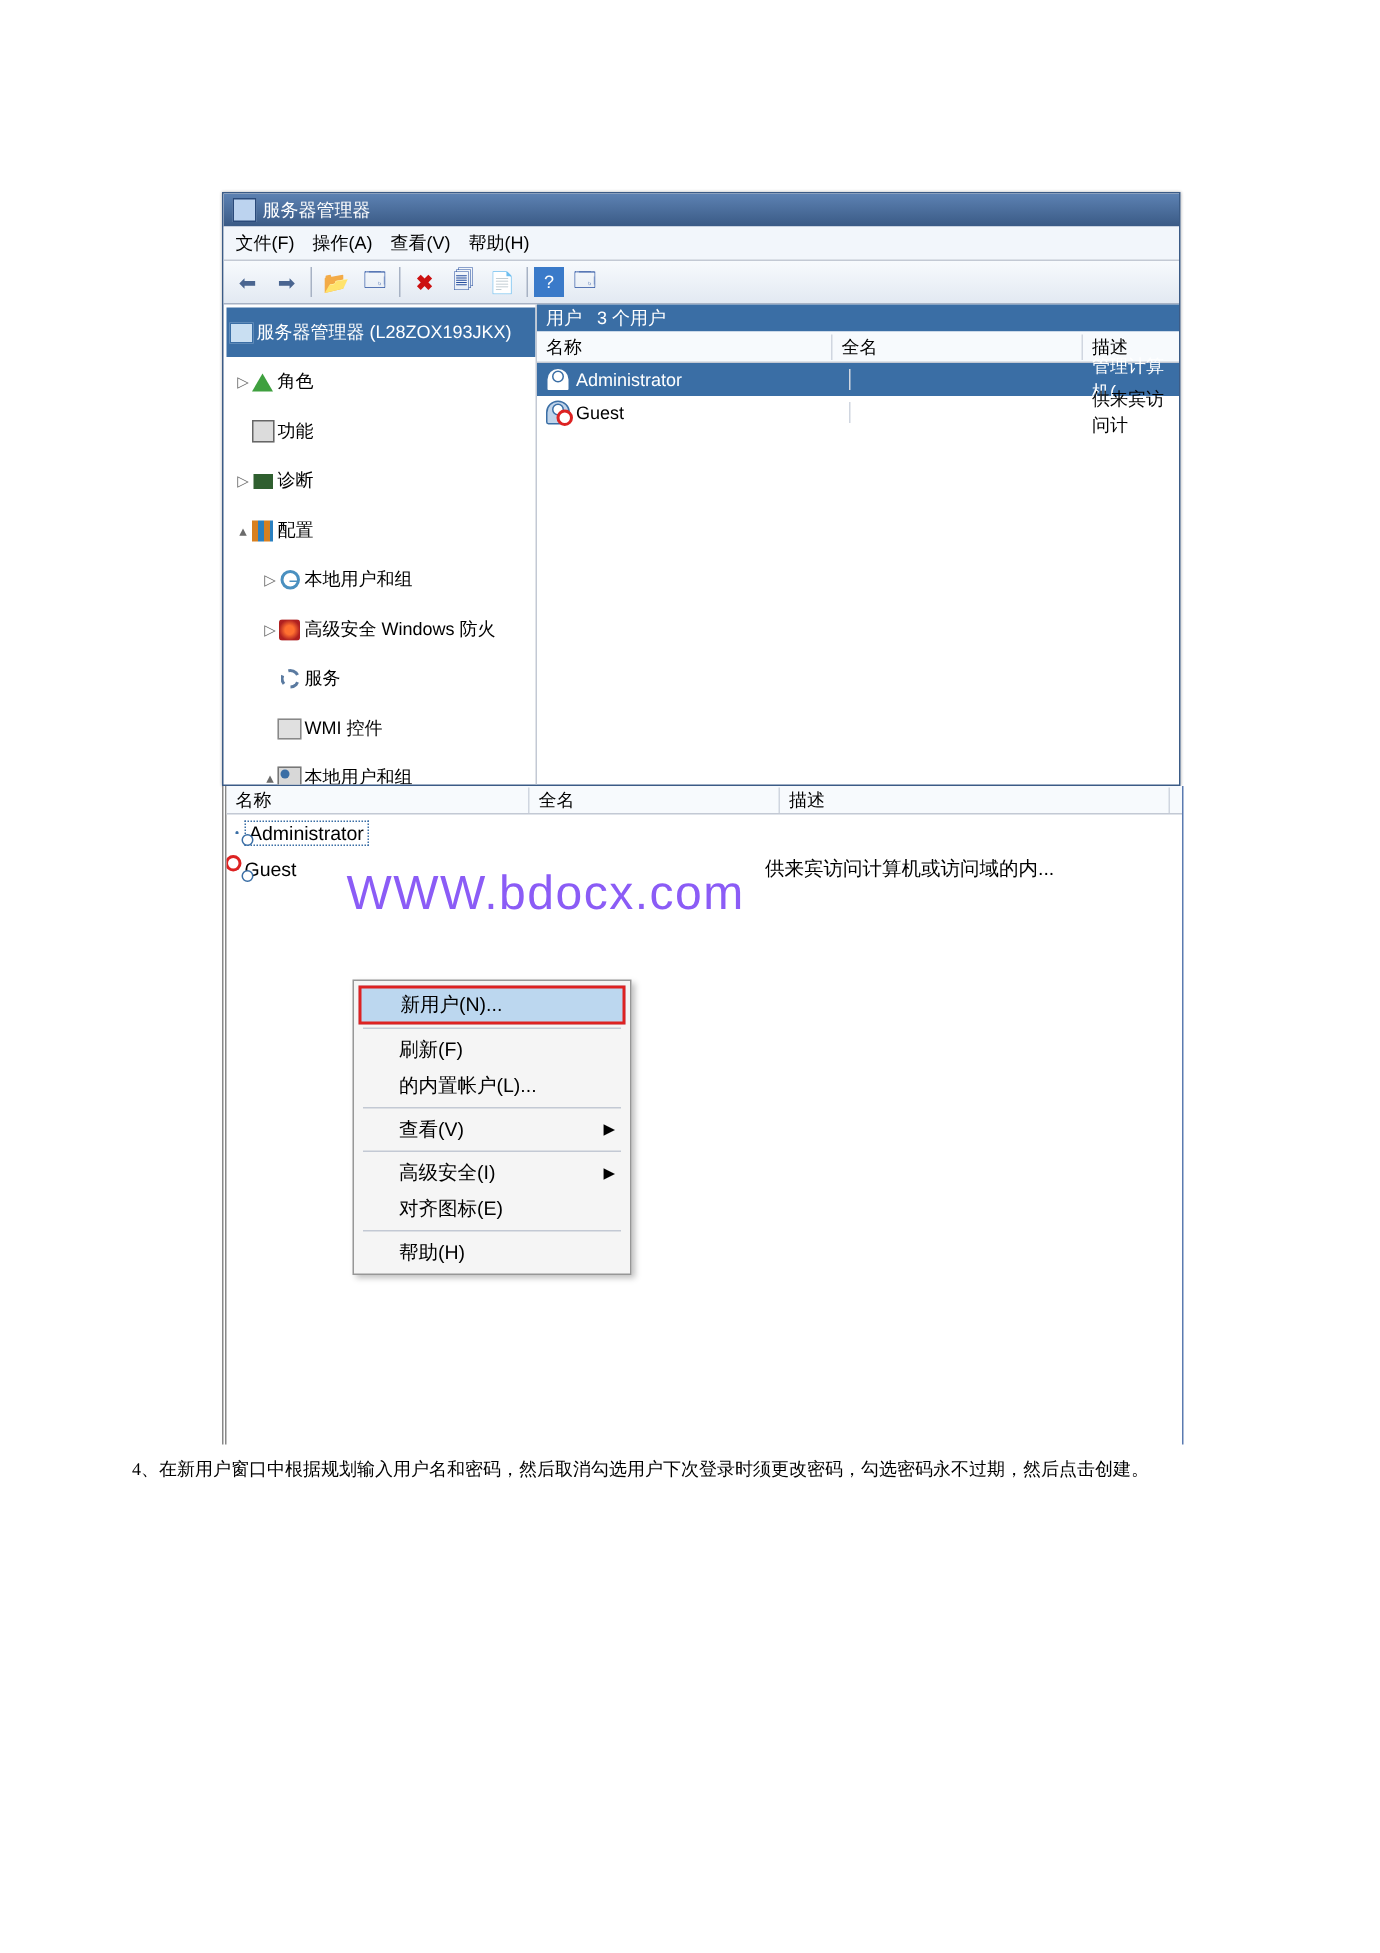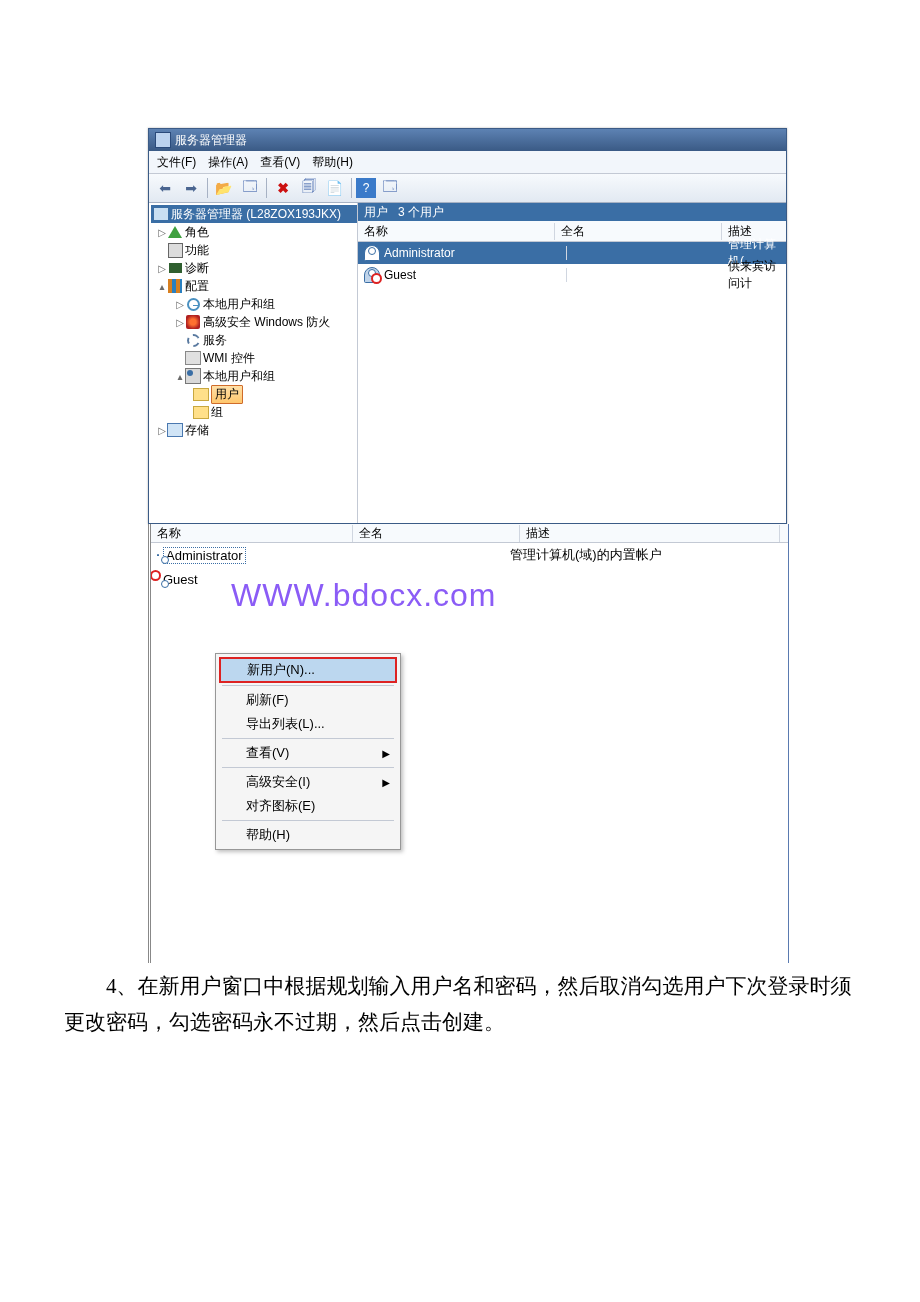--- a/index.html
+++ b/index.html
@@ -74,21 +74,21 @@
 
   
   .tree {
     width: 206px;
     border-right: 1px solid #c3c9d4;
     padding: 2px 0 0 2px;
     font-size: 12px;
     overflow: hidden;
     white-space: nowrap;
   }
-  .trow { display: flex; align-items: center; height: 18px; padding-left: 2px; }
+  .trow { display: flex; align-items: center; height: 33px; padding-left: 2px; }
   .trow .exp { width: 10px; text-align: center; color: #6b6b6b; font-size: 10px; }
   .trow .ticon { width: 16px; height: 16px; margin-right: 2px; display: inline-flex; align-items: center; justify-content: center; }
   .trow.root { background: #3a6ea5; color: #fff; }
   .trow.sel .lbl {
     border: 1px solid #cf6b2a;
     background: linear-gradient(#ffe0a8, #ffc76d);
     padding: 0 3px;
     border-radius: 1px;
   }
   .ind1 { padding-left: 6px; }
@@ -170,21 +170,21 @@
     font-family: Arial, sans-serif;
     color: #8b5cf6;
     letter-spacing: 1px;
     font-weight: 400;
     pointer-events: none;
   }
 
   
   .ctx {
     position: absolute;
-    left: 64px; top: 110px;
+    left: 84px; top: 110px;
     width: 180px;
     background: #f5f5f5;
     border: 1px solid #979797;
     box-shadow: 2px 2px 4px rgba(0,0,0,0.25);
     font-size: 13px;
     padding: 2px;
   }
   .ctx-item { height: 24px; display: flex; align-items: center; padding-left: 28px; position: relative; cursor: default; }
   .ctx-item.hi {
     border: 2px solid #d22;
@@ -194,21 +194,21 @@
     height: 22px;
   }
   .ctx-sep { height: 1px; background: #c3c9d4; margin: 2px 4px; }
   .ctx-item .arrow { position: absolute; right: 8px; font-size: 10px; }
 
   .s2-body { position: relative; height: 420px; }
 
   
   .step4 {
     margin: 6px 64px 0 64px;
-    font-size: 21px;
+    font-size: 12px;
     font-family: "SimSun", serif;
     line-height: 1.7;
     text-indent: 2em;
   }
 </style>
 </head>
 <body>
 
 <div class="page">
 
@@ -365,36 +365,36 @@
       <div class="c2 s2-c-desc">描述</div>
       <div style="width:8px"></div>
     </div>
 
     <div class="s2-body">
       <div class="s2-row sel">
         <div class="n">
           <span class="uicon" style="margin:0 4px 0 6px"></span>
           <span class="lbl2">Administrator</span>
         </div>
-        <div class="d">管理计算机(域)的内置帐户</div>
       </div>
       <div class="s2-row">
         <div class="n">
           <span class="uicon guest" style="margin:0 4px 0 6px"></span>
           <span>Guest</span>
         </div>
+        <div class="d">供来宾访问计算机或访问域的内...</div>
       </div>
 
       <div class="watermark">WWW.bdocx.com</div>
 
       <div class="ctx">
         <div class="ctx-item hi">新用户(N)...</div>
         <div class="ctx-sep"></div>
         <div class="ctx-item">刷新(F)</div>
-        <div class="ctx-item">导出列表(L)...</div>
+        <div class="ctx-item">的内置帐户(L)...</div>
         <div class="ctx-sep"></div>
         <div class="ctx-item">
           <span>查看(V)</span>
             <span class="arrow">▶</span>
         </div>
         <div class="ctx-sep"></div>
         <div class="ctx-item">
           <span>高级安全(I)</span>
             <span class="arrow">▶</span>
         </div>

